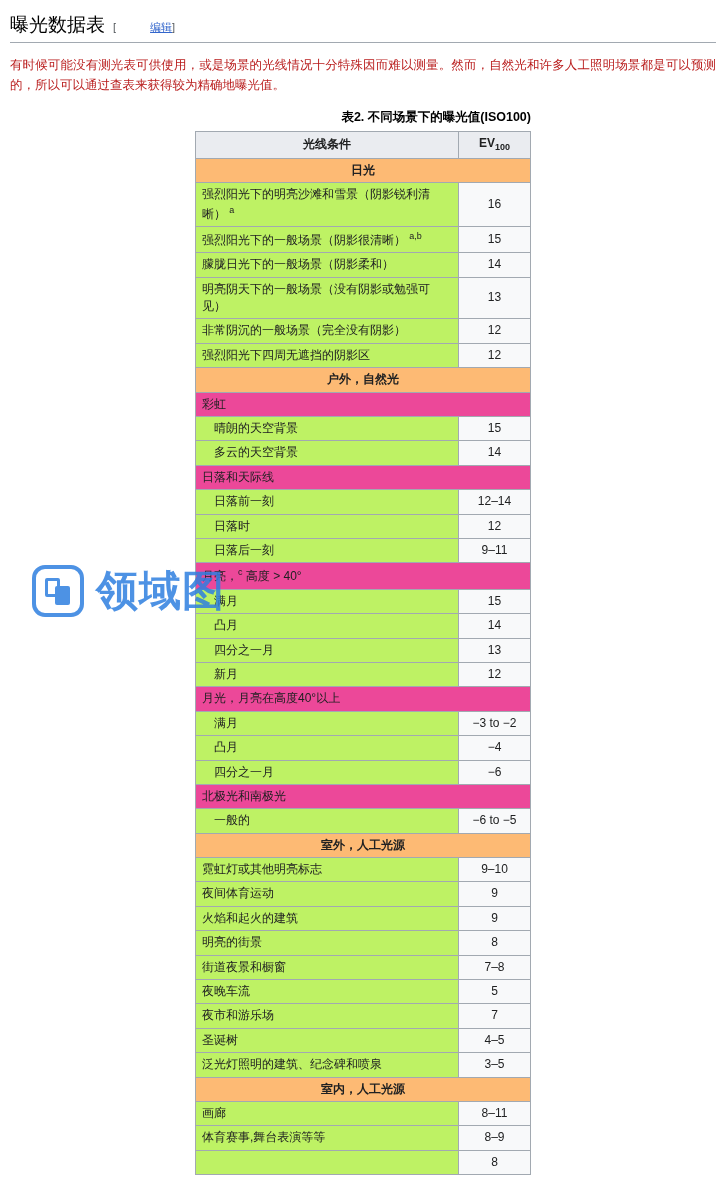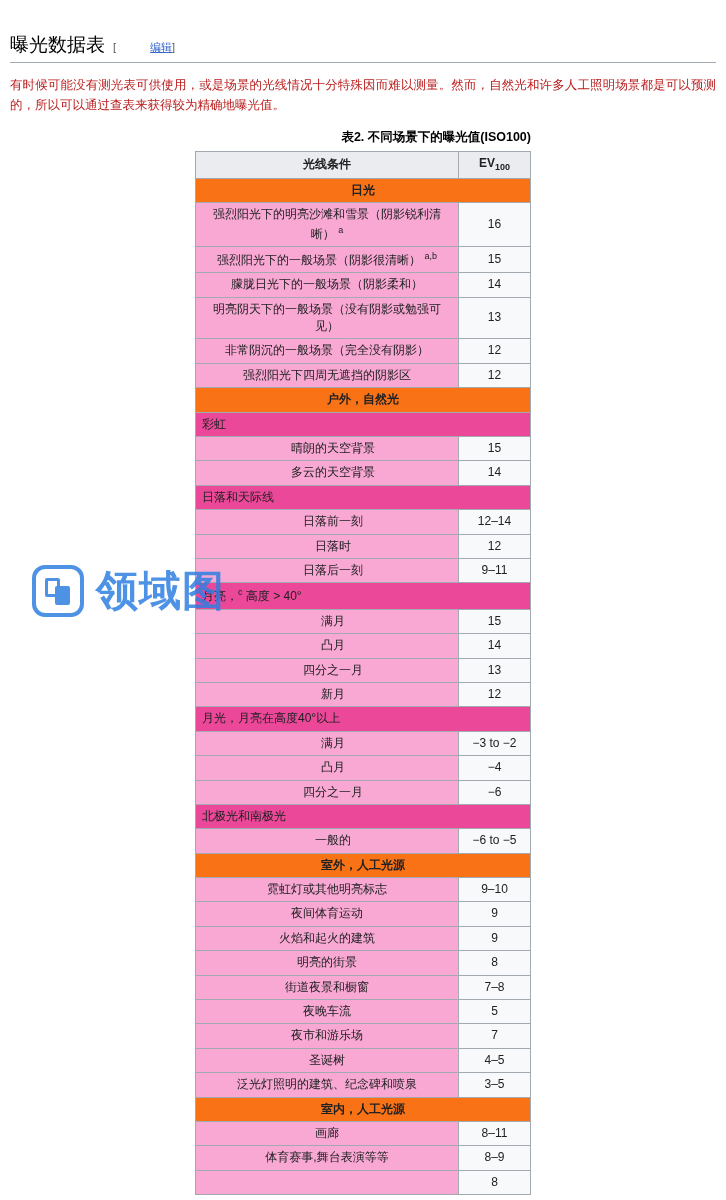--- a/index.html
+++ b/index.html
@@ -27,21 +27,20 @@
     border-bottom: 1px solid #a2a9b1;
     padding-bottom: 5px;
     margin: 0 0 12px 0;
   }
   .section-title {
     font-family: "Liberation Serif", serif;
     font-size: 19px;
     font-weight: normal;
     color: #000;
     line-height: 1.2;
-    margin-top: 20px;
   }
   .edit-link {
     font-size: 11px;
     color: #3366cc;
     white-space: nowrap;
     margin-left: 34px;
   }
   .edit-bracket {
     font-size: 11px;
     color: #54595d;
@@ -81,31 +80,31 @@
     line-height: 1.45;
   }
   table.exposure th.col-head {
     background: #eaecf0;
     text-align: center;
     font-weight: bold;
   }
   table.exposure th.col-head.cond { width: 258px; }
   table.exposure th.col-head.ev { width: 60px; }
   table.exposure td.group {
-    background: #f97316;
+    background: #fdba74;
     text-align: center;
     font-weight: bold;
   }
   table.exposure td.sub {
     background: #ec4899;
     text-align: left;
   }
   table.exposure td.cond {
-    text-align: center;
-    background: #f9a8d4;
+    text-align: left;
+    background: #bef264;
   }
   table.exposure td.cond.indent { padding-left: 18px; }
   table.exposure td.val {
     text-align: center;
     width: 60px;
     background: #f8f9fa;
   }
   sup.note {
     font-size: 9px;
     vertical-align: super;

